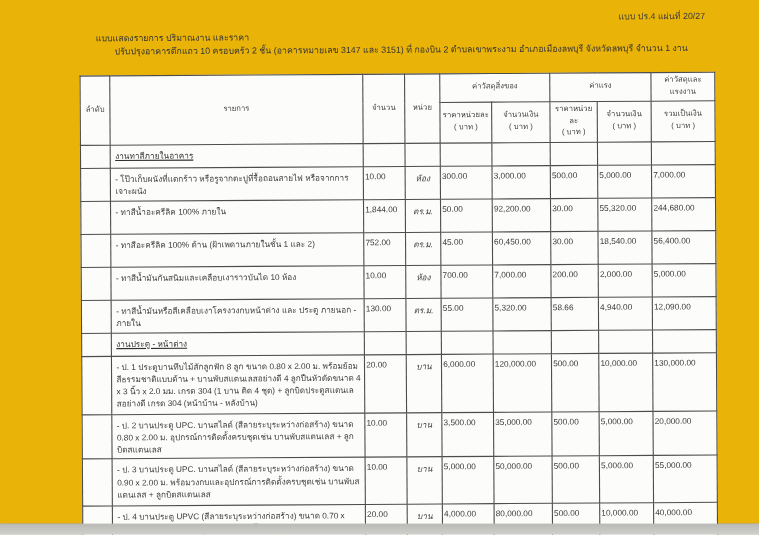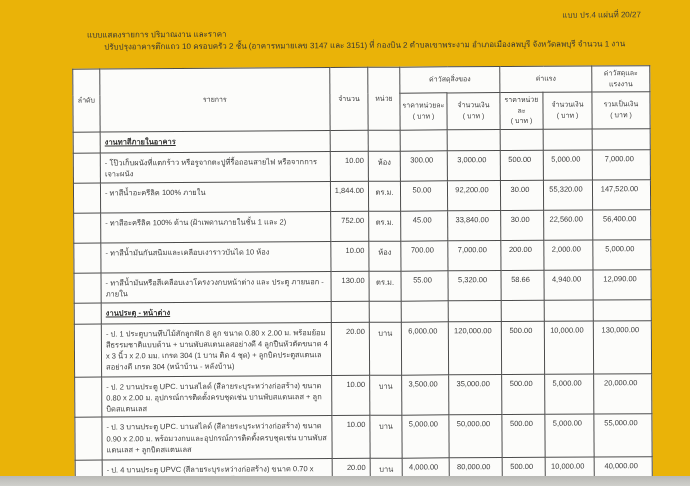--- a/index.html
+++ b/index.html
@@ -54,25 +54,25 @@
     text-align:center;
     vertical-align:middle;
     padding:2px 1px;
     line-height:1.5;
   }
   thead tr.grp th { height:14px; }
   thead tr.sub th { height:27px; }
   thead .baht { display:block; }
   td.c-seq  { text-align:center; }
   td.c-desc { text-align:left; padding:4px 3px 2px 4px; vertical-align:top; line-height:1.5; }
-  td.c-qty  { text-align:right; padding:4px 4px 0 1px; vertical-align:top; }
-  td.c-unit { text-align:center; padding:4px 1px 0 1px; vertical-align:top; }
-  td.c-num  { text-align:center; padding:4px 5px 16px 1px; vertical-align:top; }
+  td.c-qty  { text-align:left; padding:4px 4px 0 1px; vertical-align:top; }
+  td.c-unit { text-align:center; padding:4px 1px 0 1px; vertical-align:top;font-style:italic; }
+  td.c-num  { text-align:left; padding:4px 5px 16px 1px; vertical-align:top; }
   .section-text {
-    font-weight:bold;
+    font-weight:normal;
     text-decoration:underline;
     color:#2f2f2f;
   }
   .scan-edge {
     position:absolute; left:0; top:476px; width:690px; height:10px;
     background:linear-gradient(#b9b9b5,#cfcfcb);
   }
 </style>
 </head>
 <body>
@@ -154,31 +154,31 @@
           </tr>
           <tr style="height: 22px;">
             <td class="c-seq"></td>
             <td class="c-desc">- ทาสีน้ำอะครีลิค 100% ภายใน</td>
             <td class="c-qty">1,844.00</td>
             <td class="c-unit">ตร.ม.</td>
             <td class="c-num">50.00</td>
             <td class="c-num">92,200.00</td>
             <td class="c-num">30.00</td>
             <td class="c-num">55,320.00</td>
-            <td class="c-num">147,520.00</td>
+            <td class="c-num">244,680.00</td>
           </tr>
           <tr style="height: 22px;">
             <td class="c-seq"></td>
             <td class="c-desc">- ทาสีอะครีลิค 100% ด้าน (ฝ้าเพดานภายในชั้น 1 และ 2)</td>
             <td class="c-qty">752.00</td>
             <td class="c-unit">ตร.ม.</td>
             <td class="c-num">45.00</td>
-            <td class="c-num">33,840.00</td>
+            <td class="c-num">60,450.00</td>
             <td class="c-num">30.00</td>
-            <td class="c-num">22,560.00</td>
+            <td class="c-num">18,540.00</td>
             <td class="c-num">56,400.00</td>
           </tr>
           <tr style="height: 22px;">
             <td class="c-seq"></td>
             <td class="c-desc">- ทาสีน้ำมันกันสนิมและเคลือบเงาราวบันได 10 ห้อง</td>
             <td class="c-qty">10.00</td>
             <td class="c-unit">ห้อง</td>
             <td class="c-num">700.00</td>
             <td class="c-num">7,000.00</td>
             <td class="c-num">200.00</td>

